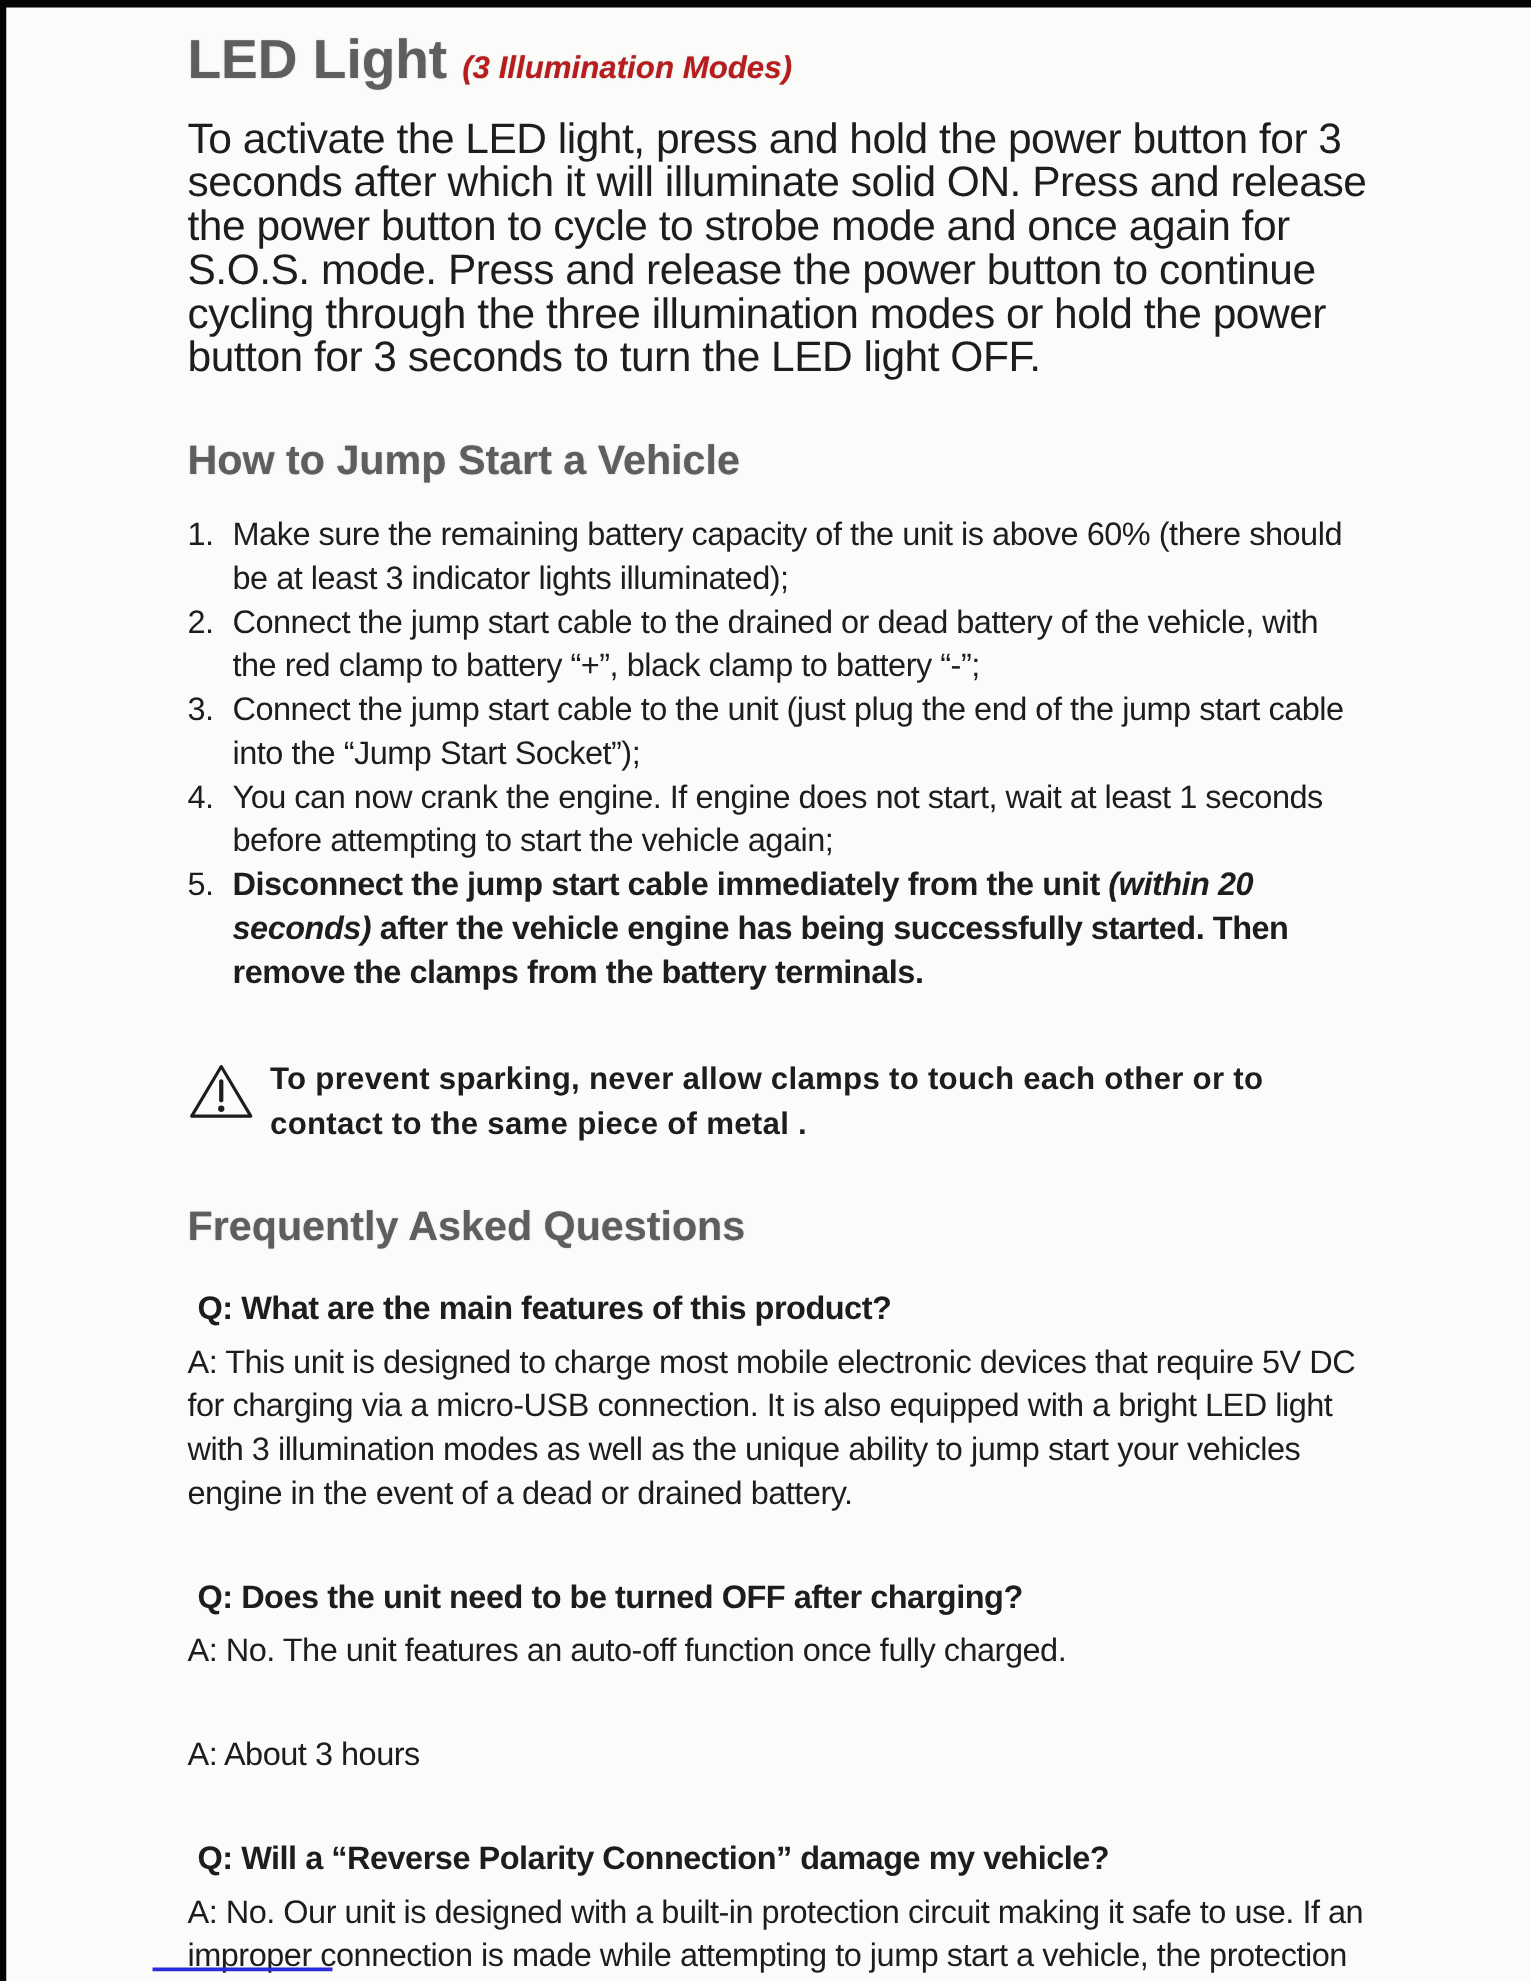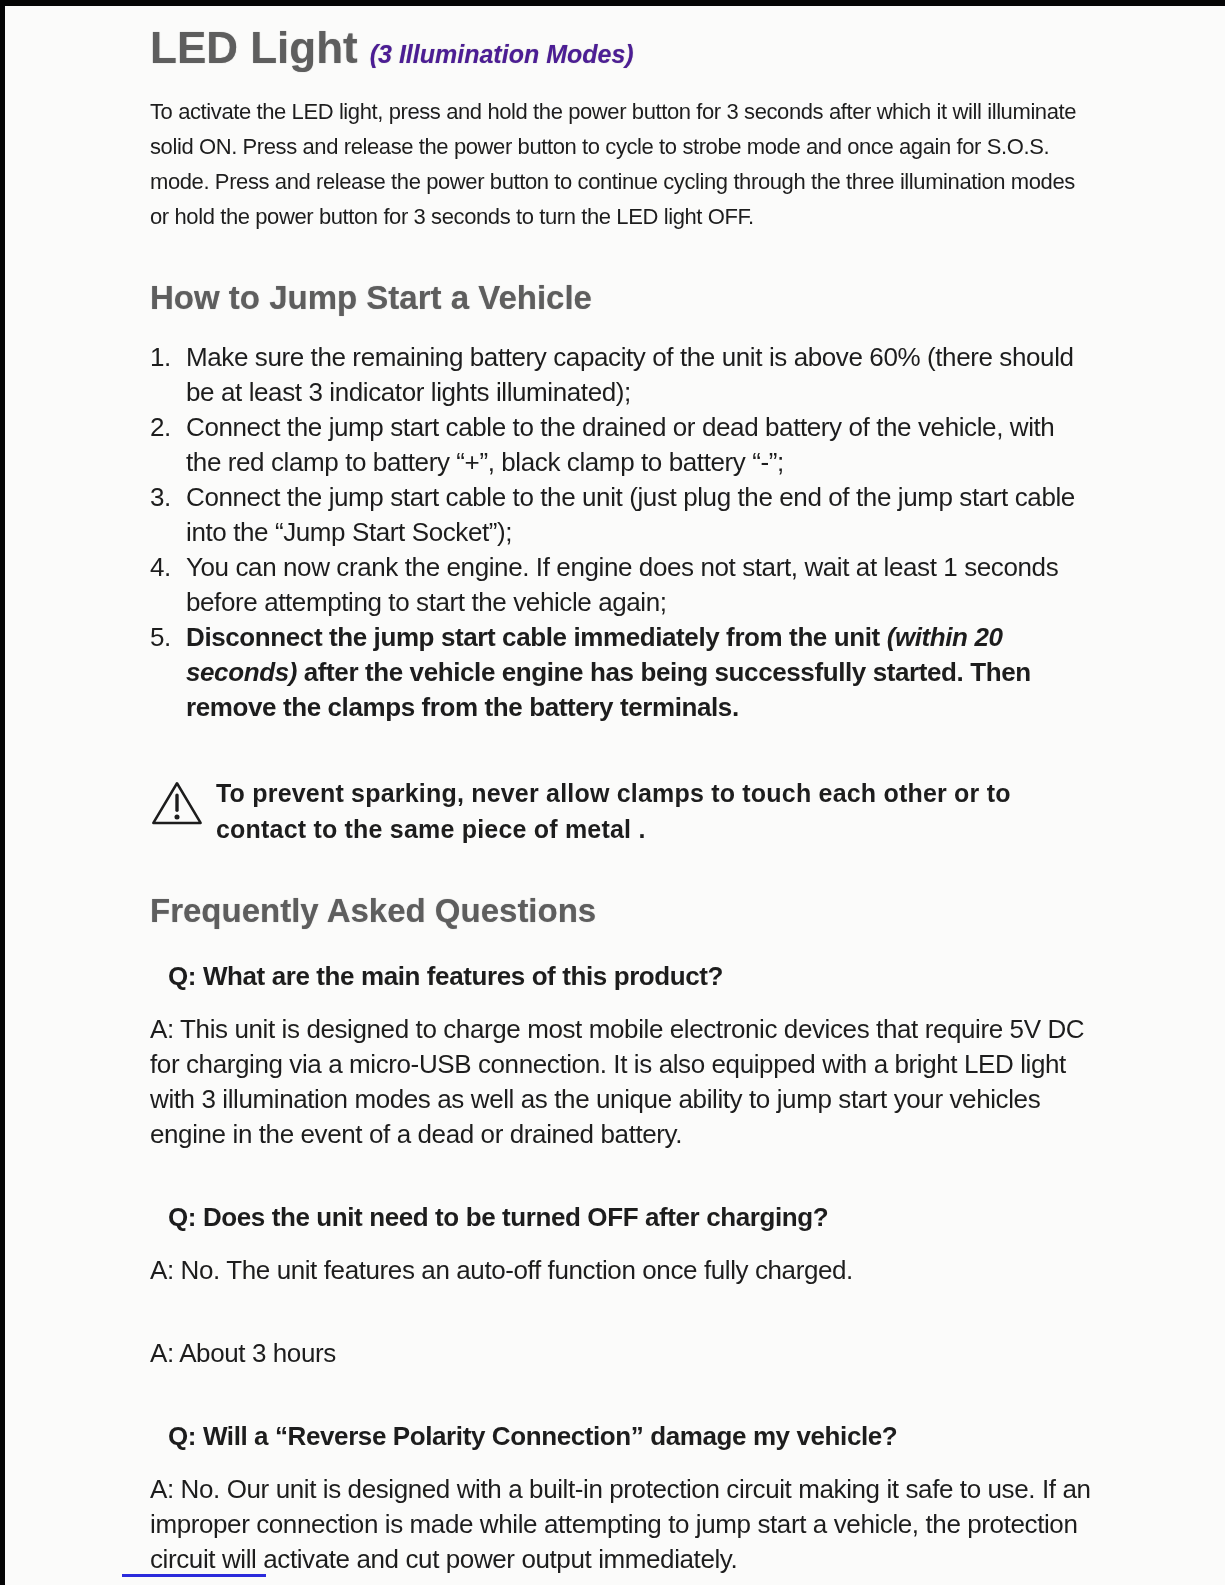--- a/index.html
+++ b/index.html
@@ -29,28 +29,28 @@
     color: #5e5e5e;
     text-shadow: 0 0 1px rgba(94,94,94,0.55);
     margin: 0;
     letter-spacing: 0;
   }
   h1 { font-size: 44px; line-height: 48px; }
   h1 .subtitle {
     font-size: 25px;
     font-weight: bold;
     font-style: italic;
-    color: #4c1d95;
+    color: #b91c1c;
     margin-left: 12px;
     letter-spacing: 0;
   }
   h2 { font-size: 33px; line-height: 44px; }
 
   .body-par {
-    font-size: 22px;
+    font-size: 34px;
     line-height: 35px;
     margin: 16px 0 0 0;
   }
 
   .section-gap   { margin-top: 42px; }
 
   .steps { margin-top: 20px; }
   .step {
     display: flex;
     font-size: 26px;
@@ -74,21 +74,21 @@
     max-width: 830px;
     letter-spacing: 0.2px;
   }
 
   .faq { margin-top: 26px; }
   .faq-item { margin-bottom: 48px; }
   .faq-q {
     font-weight: bold;
     font-size: 26px;
     line-height: 35px;
-    margin: 18px;
+    margin: 8px;
   }
   .faq-a {
     font-size: 26px;
     line-height: 35px;
     margin: 2px 0 0 0;
   }
 
   .footer-link-underline {
     position: absolute;
     left: 122px;

